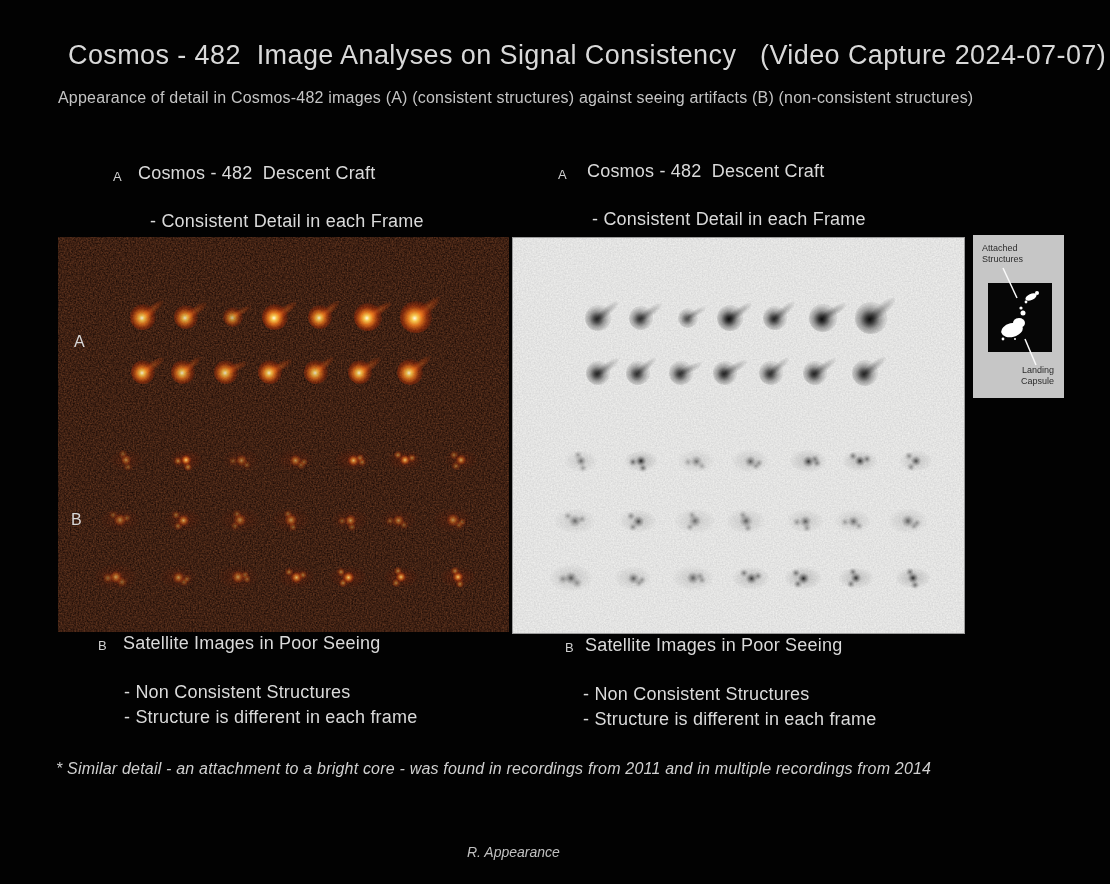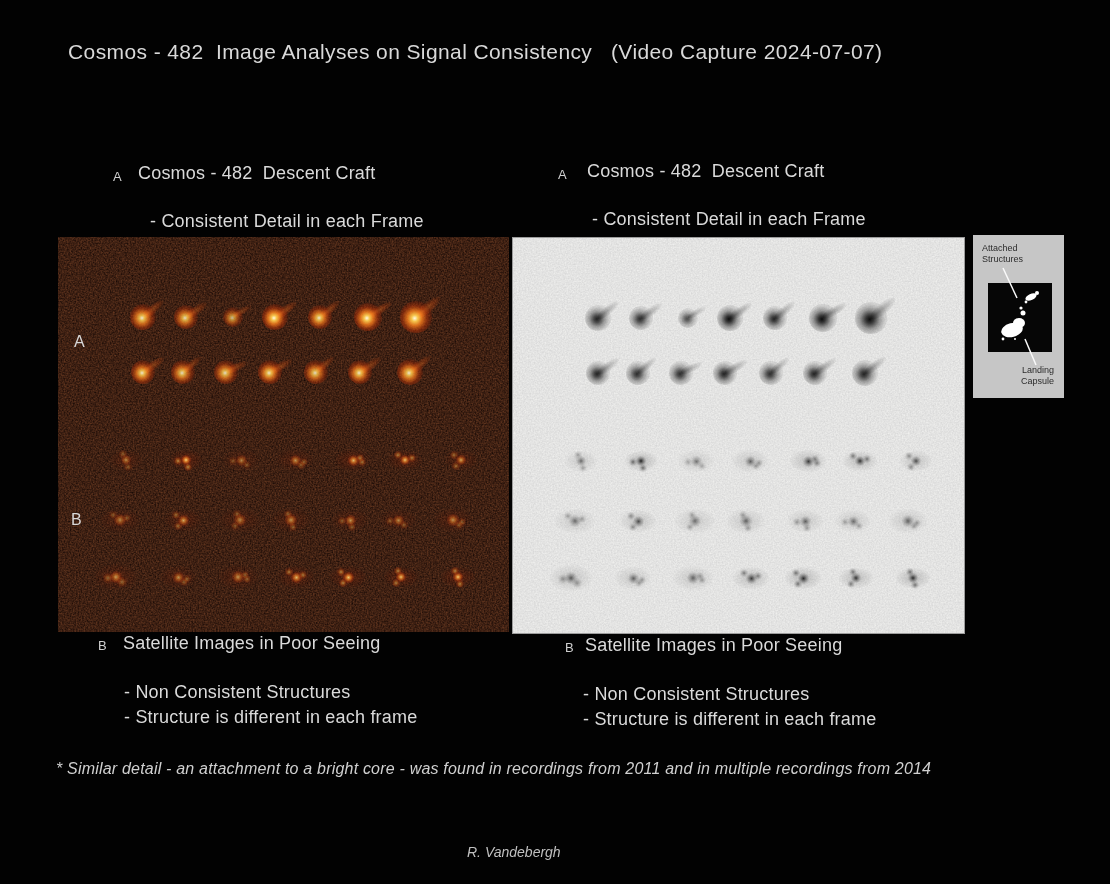--- a/index.html
+++ b/index.html
@@ -1,40 +1,41 @@
 <!DOCTYPE html>
 <html><head>
 <meta charset="utf-8">
 <style>
   html,body{margin:0;padding:0;background:#000;}
   #slide{
     position:relative;width:1110px;height:884px;overflow:hidden;
     font-family:"Liberation Sans", sans-serif;background:#020202;
   }
   .abs{position:absolute;}
-  .title{font-size:21px;color:#d9d9d9;letter-spacing:.4px;white-space:pre-wrap;}
+  .title{font-size:27px;color:#d9d9d9;letter-spacing:.4px;white-space:pre-wrap;}
   .subtitle{font-size:16px;color:#c4c4c4;letter-spacing:.2px;white-space:pre-wrap;}
   .cap-letter{font-size:13px;color:#cfcfcf;}
   .cap-text{font-size:18px;color:#dadada;letter-spacing:.2px;white-space:pre-wrap;}
   .panel{position:absolute;width:451px;height:395px;overflow:hidden;}
   .panel-right{border:1px solid #9c9c9c;}
   .noise{position:absolute;left:0;top:0;width:100%;height:100%;}
   .panel-letter{position:absolute;font-size:16px;color:#d8d8d8;z-index:5;}
   .inset{position:absolute;left:973px;top:235px;width:91px;height:163px;}
   .inset-label{position:absolute;font-size:9px;line-height:11px;color:#2c2c2c;white-space:pre-line;}
   .inset-square{position:absolute;left:15px;top:48px;width:64px;height:69px;background:#060606;}
   .footnote{font-size:16px;font-style:italic;color:#d0d0d0;letter-spacing:.2px;white-space:pre-wrap;}
   .credit{font-size:14px;font-style:italic;color:#c0c0c0;}
 </style>
 </head>
 <body>
 
 <div id="slide" style="background: rgb(2, 2, 2);">
 
   <div class="abs title" style="left:68px;top:40px;">Cosmos - 482  Image Analyses on Signal Consistency   (Video Capture 2024-07-07)</div>
+  <div class="abs subtitle" style="left:58px;top:89px;">Appearance of detail in Cosmos-482 images (A) (consistent structures) against seeing artifacts (B) (non-consistent structures)</div>
 
   <div class="abs cap-letter" style="left:113px;top:169px;">A</div>
   <div class="abs cap-text" style="left:138px;top:163px;">Cosmos - 482  Descent Craft</div>
   <div class="abs cap-text" style="left:150px;top:211px;">- Consistent Detail in each Frame</div>
 
   <div class="abs cap-letter" style="left:558px;top:167px;">A</div>
   <div class="abs cap-text" style="left:587px;top:161px;">Cosmos - 482  Descent Craft</div>
   <div class="abs cap-text" style="left:592px;top:209px;">- Consistent Detail in each Frame</div>
 
   <div class="panel" id="panel-left" style="left: 58px; top: 237px; background: rgb(13, 3, 2);">
@@ -318,15 +319,15 @@
   <div class="abs cap-text" style="left:124px;top:682px;">- Non Consistent Structures</div>
   <div class="abs cap-text" style="left:124px;top:707px;">- Structure is different in each frame</div>
 
   <div class="abs cap-letter" style="left:565px;top:640px;">B</div>
   <div class="abs cap-text" style="left:585px;top:635px;">Satellite Images in Poor Seeing</div>
   <div class="abs cap-text" style="left:583px;top:684px;">- Non Consistent Structures</div>
   <div class="abs cap-text" style="left:583px;top:709px;">- Structure is different in each frame</div>
 
   <div class="abs footnote" style="left:56px;top:760px;">* Similar detail - an attachment to a bright core - was found in recordings from 2011 and in multiple recordings from 2014</div>
 
-  <div class="abs credit" style="left:467px;top:844px;">R. Vandebergh</div>
+  <div class="abs credit" style="left:467px;top:844px;">R. Appearance</div>
 
 </div>
 
 </body></html>

